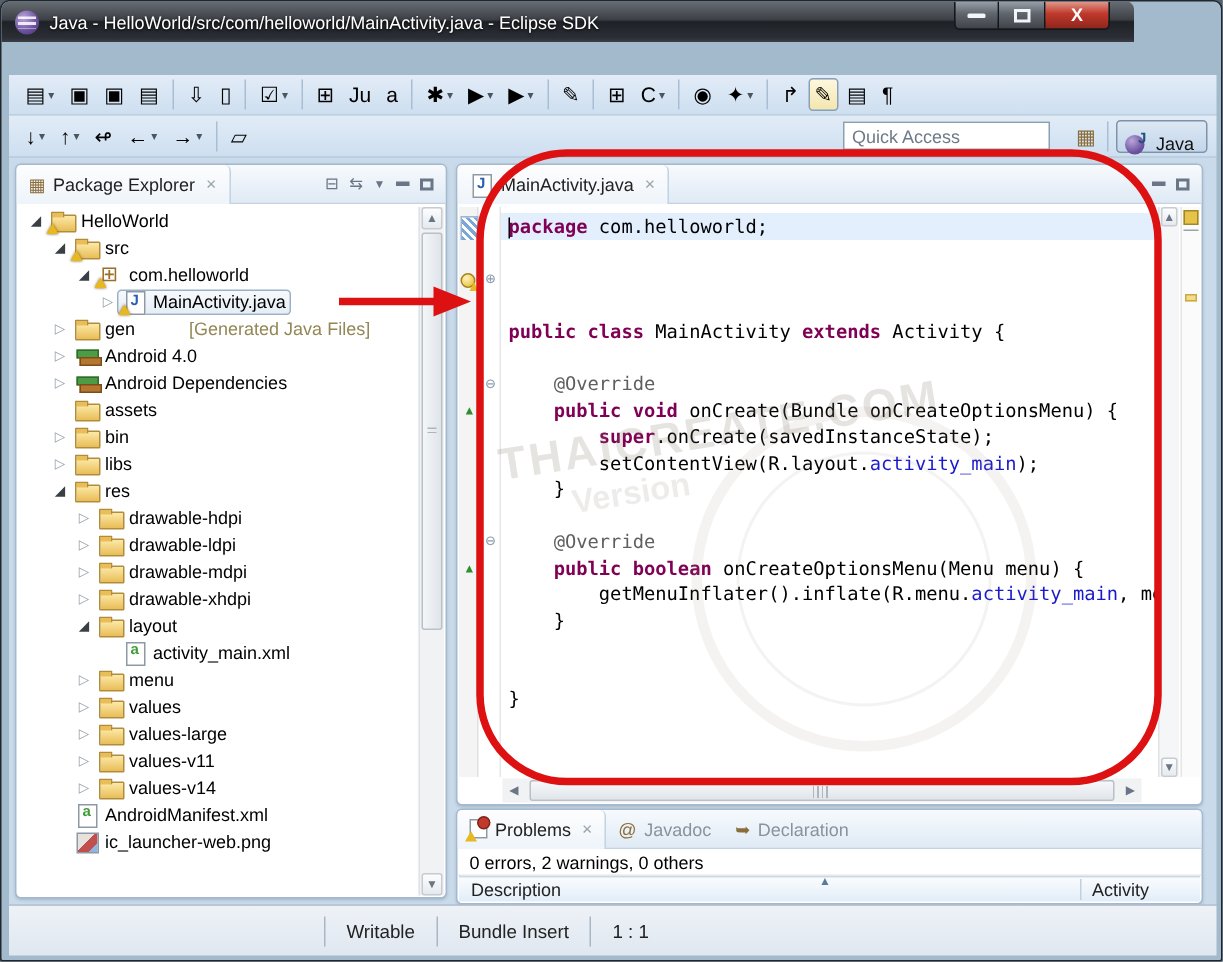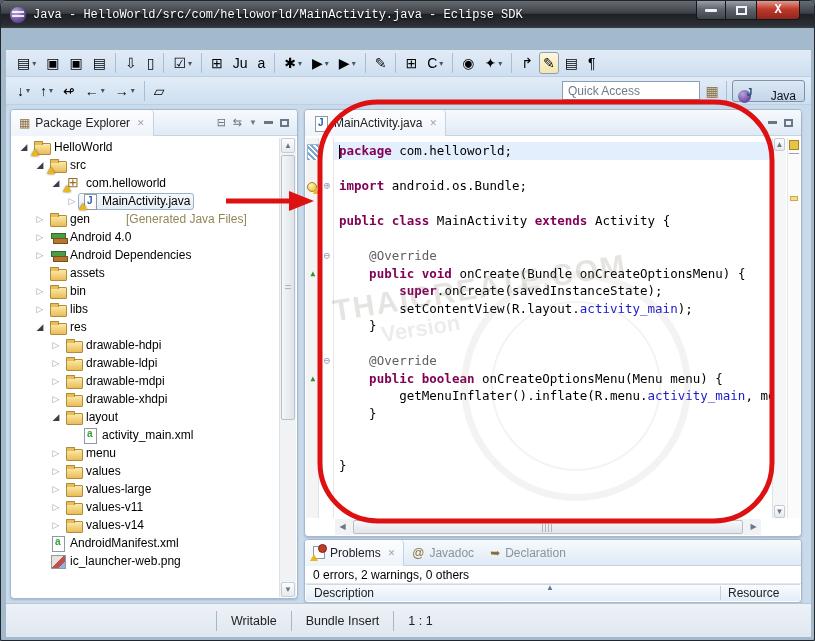--- a/index.html
+++ b/index.html
@@ -2,23 +2,23 @@
 <html><head>
 <meta charset="utf-8">
 <style>
   * { box-sizing: border-box; margin: 0; padding: 0; }
   html,body { width:815px; height:641px; overflow:hidden; background:#55606a;
               font-family:"Liberation Sans", sans-serif; }
   #frame { position:relative; width:815px; height:641px;
            background:#a3bacd; border:1px solid #20262c; border-radius:6px 6px 2px 2px; overflow:hidden; }
 
   
-  #titlebar { position:absolute; left:0; top:0; width:815px; height:27px;
+  #titlebar { position:absolute; left:0; top:0; width:755px; height:27px;
     background:linear-gradient(#676c73,#3c4046 45%,#1e2126 50%,#2b2f35 90%,#3a3f45);
-    border-radius:5px 5px 0 0; display:flex; align-items:center;font-family:Liberation Mono, monospace; }
+    border-radius:5px 5px 0 0; display:flex; align-items:center; }
   #app-icon { width:16px; height:16px; margin:0 7px 0 9px; border-radius:50%;
     background:radial-gradient(circle at 35% 30%, #b9a6d9, #6a4f9e 60%, #46346c);
     position:relative; overflow:hidden; }
   #app-icon::after { content:""; position:absolute; left:2px; right:2px; top:4px; height:8px;
     background:repeating-linear-gradient(#fff 0 2px, transparent 2px 4px); opacity:.85; }
   #win-title { color:#fff; font-size:12px; text-shadow:0 1px 2px #000; }
   #winbtns { position:absolute; top:0; right:16px; display:flex; }
   .wbtn { width:30px; height:19px; border:1px solid #14171a; border-top:none;
     background:linear-gradient(#9aa0a7,#5f656c 45%,#3f444a); color:#fff;
     display:flex; align-items:center; justify-content:center; }
@@ -49,21 +49,21 @@
   .tb-item.active { background:linear-gradient(#fdf7de,#f4e6ae); border-color:#8aa0b8; }
   .tb-sep { width:1px; height:20px; background:#a9bed4; margin:0 4px; align-self:center; }
 
   #qa-wrap { position:absolute; left:556px; top:4px; display:flex; align-items:center; }
   #quick-access { width:138px; height:19px; border:1px solid #8ca0b5; font-size:12px;
     padding:0 5px; color:#222; background:#fff; }
   #quick-access::placeholder { color:#6e7a88; }
   #persp-area { position:absolute; right:6px; top:2px; display:flex; align-items:center; height:24px; }
   .persp-sep { width:1px; height:20px; background:#a9bed4; margin:0 5px; }
   #open-persp { font-size:14px; color:#8a6d3b; padding:0 2px; }
-  #java-persp { display:flex; align-items:center; gap:16px; height:22px; padding:10px 8px 0 5px;
+  #java-persp { display:flex; align-items:center; gap:4px; height:22px; padding:10px 8px 0 5px;
     border:1px solid #7f93a8; border-radius:3px; background:linear-gradient(#dce8f4,#c3d6ea); }
   #java-persp .jball { width:13px; height:13px; border-radius:50%;
     background:radial-gradient(circle at 35% 30%,#b9a6d9,#6a4f9e 65%); position:relative; }
   #java-persp .jball::after { content:"J"; position:absolute; left:9px; top:-3px; font-size:10px;
     font-weight:bold; color:#23507c; }
   #java-persp .lbl { font-size:12px; color:#111; margin-left:4px; }
 
   
   #workbench { position:absolute; left:5px; top:104px; width:805px; height:498px; background:#c9daeb; }
   .panel { position:absolute; background:#fff; border:1px solid #a4b9cd; border-radius:4px;
@@ -584,21 +584,21 @@
               <span class="maxbox2"></span>
             </span>
         </div>
       </div>
       <div id="editor-body">
         <div id="gutter-bg"></div>
         <div id="fold-bg"></div>
         <div id="code">
             <div class="cl hl"><span class="g range"></span><span class="f"></span><span class="t"><span class="kw">package</span><span class="pl"> com.helloworld;</span></span></div>
             <div class="cl"><span class="g "></span><span class="f"></span><span class="t"></span></div>
-            <div class="cl"><span class="g bulb"></span><span class="f">⊕</span><span class="t"><span class="kw">import</span><span class="pl"> android.os.Bundle;</span></span></div>
+            <div class="cl"><span class="g bulb"></span><span class="f">⊕</span></div>
             <div class="cl"><span class="g "></span><span class="f"></span><span class="t"></span></div>
             <div class="cl"><span class="g "></span><span class="f"></span><span class="t"><span class="kw">public</span><span class="pl"> </span><span class="kw">class</span><span class="pl"> MainActivity </span><span class="kw">extends</span><span class="pl"> Activity {</span></span></div>
             <div class="cl"><span class="g "></span><span class="f"></span><span class="t"></span></div>
             <div class="cl"><span class="g "></span><span class="f">⊖</span><span class="t"><span class="pl">    </span><span class="ann">@Override</span></span></div>
             <div class="cl"><span class="g tri">▲</span><span class="f"></span><span class="t"><span class="pl">    </span><span class="kw">public</span><span class="pl"> </span><span class="kw">void</span><span class="pl"> onCreate(Bundle onCreateOptionsMenu) {</span></span></div>
             <div class="cl"><span class="g "></span><span class="f"></span><span class="t"><span class="pl">        </span><span class="kw">super</span><span class="pl">.onCreate(savedInstanceState);</span></span></div>
             <div class="cl"><span class="g "></span><span class="f"></span><span class="t"><span class="pl">        setContentView(R.layout.</span><span class="it">activity_main</span><span class="pl">);</span></span></div>
             <div class="cl"><span class="g "></span><span class="f"></span><span class="t"><span class="pl">    }</span></span></div>
             <div class="cl"><span class="g "></span><span class="f"></span><span class="t"></span></div>
             <div class="cl"><span class="g "></span><span class="f">⊖</span><span class="t"><span class="pl">    </span><span class="ann">@Override</span></span></div>
@@ -648,21 +648,21 @@
             <span class="tic">➥</span>
             <span>Declaration</span>
 
           </div>
         </div>
       <div id="prob-summary">0 errors, 2 warnings, 0 others</div>
       <div id="prob-cols">
         <span id="col-desc">Description</span>
         <span id="sort-ind">▲</span>
         <span id="col-sep"></span>
-        <span id="col-res">Resource</span>
+        <span id="col-res">Activity</span>
       </div>
     </div>
   </div>
 
   <div id="statusbar">
     <div id="sb-spacer"></div>
     <span class="sb-sep"></span>
     <span class="sb-item">Writable</span>
     <span class="sb-sep"></span>
     <span class="sb-item">Bundle Insert</span>

